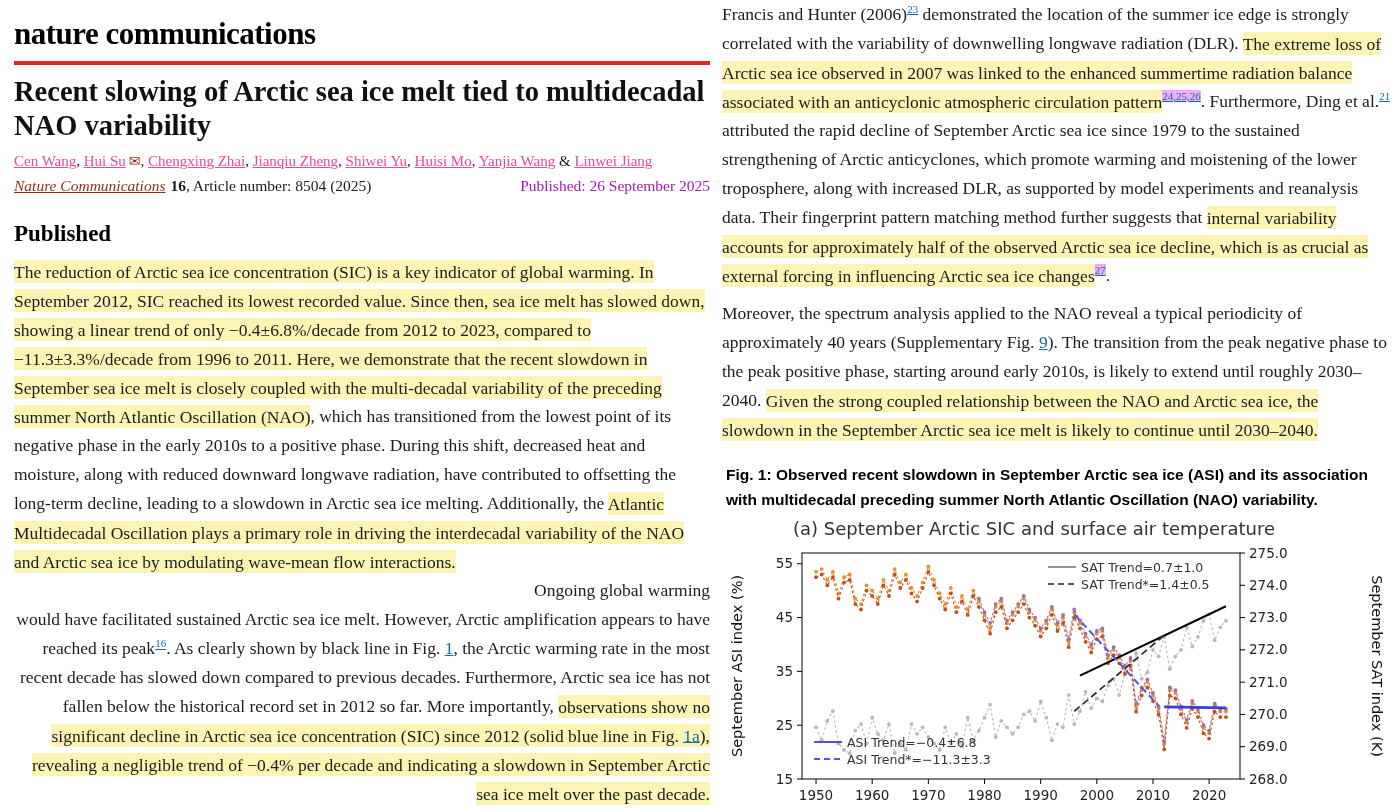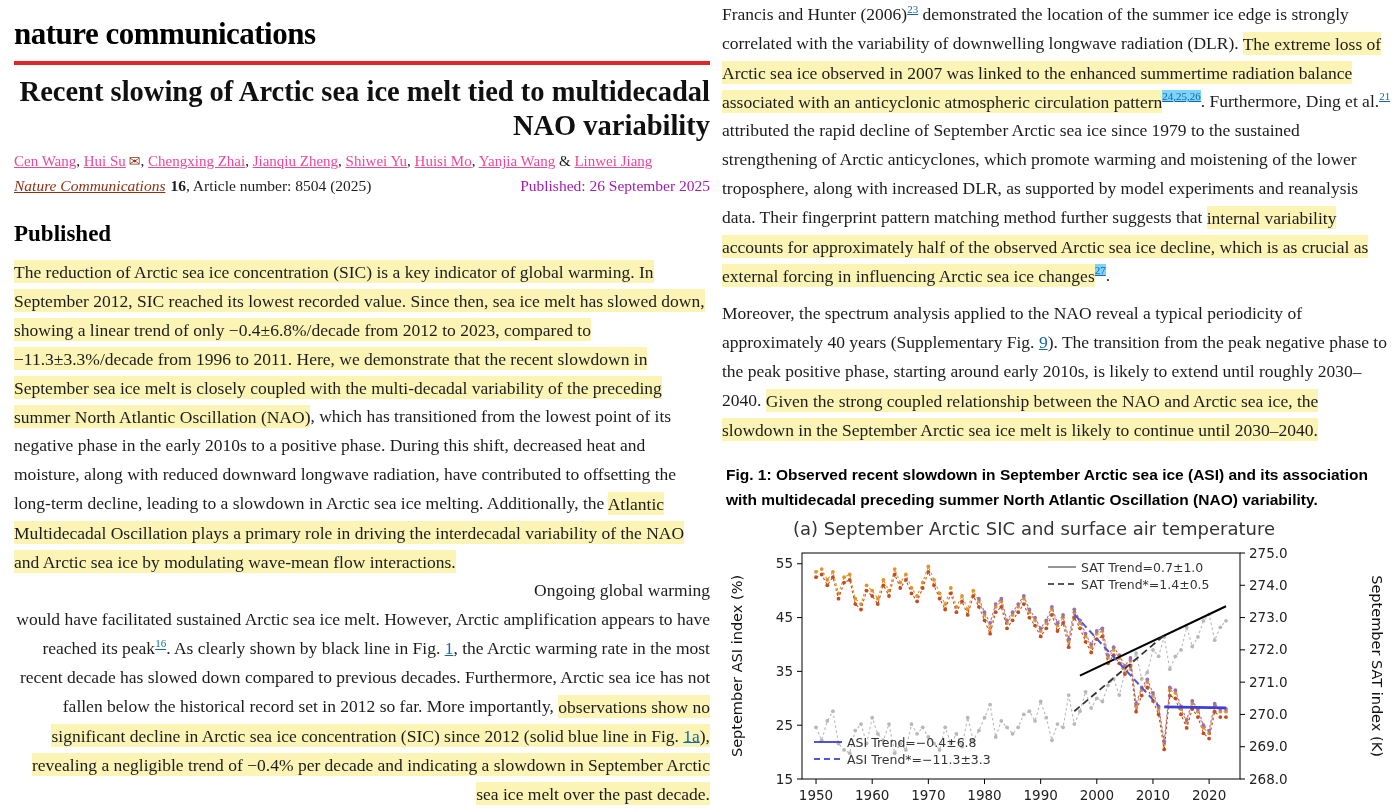--- a/index.html
+++ b/index.html
@@ -4,36 +4,36 @@
 <style>
   html,body{margin:0;padding:0;}
   body{
     width:1397px;height:812px;background:#ffffff;position:relative;overflow:hidden;
     font-family:"Liberation Serif", serif;color:#1c1c1c;
   }
   .col-left{position:absolute;left:14px;top:16px;width:696px;}
   .col-right{position:absolute;left:722px;top:0;width:670px;}
   .logo{font-family:"Liberation Serif", serif;font-weight:700;font-size:31px;letter-spacing:-0.5px;color:#000;}
   .brand-rule{height:4px;background:#e0242a;margin:9px 0 10px 0;}
-  .title{font-size:28.5px;font-weight:700;line-height:1.2;color:#101010;margin:4px 0 10px 0;text-align:right;}
+  .title{font-size:28.5px;font-weight:700;line-height:1.2;color:#101010;margin:4px 0 10px 0;}
   .authors{font-size:15px;white-space:nowrap;margin:0 0 7px 0;}
   .author-link{color:#ec4899;text-decoration:underline;}
   .envelope{color:#8f3014;margin-left:3px;font-size:14px;}
   .journal-line{display:flex;justify-content:space-between;align-items:baseline;font-size:15.5px;}
   .journal-link{color:#8f3014;font-style:italic;text-decoration:underline;}
   .vol{font-weight:700;margin-left:5px;}
   .published{color:#a21caf;}
   .abstract-h{font-size:23px;font-weight:700;margin:26px 0 10px 0;color:#000;}
   p.body{font-size:17.5px;line-height:29px;margin:0;}
   .col-right p.body{margin-bottom:9px;}
   .indent-para{text-indent:505px;text-align:right;}
   .hl{background:#fbf4b5;padding:1.5px 0;-webkit-box-decoration-break:clone;box-decoration-break:clone;}
   a.ref-link{color:#1468a8;text-decoration:underline;}
   sup{font-size:11px;line-height:0;}
-  sup.hl-sup{background:#7dd3fc;text-align:right;}
+  sup.hl-sup{background:#f0abfc;text-align:right;}
   .fig-caption{
     font-family:"Liberation Sans", sans-serif;font-weight:700;font-size:15.5px;
     line-height:1.6;color:#000;margin:19px 0 4px 4px;
   }
   .chart{display:block;margin-left:2px;}
 </style>
 </head>
 <body>
 
 <div>

